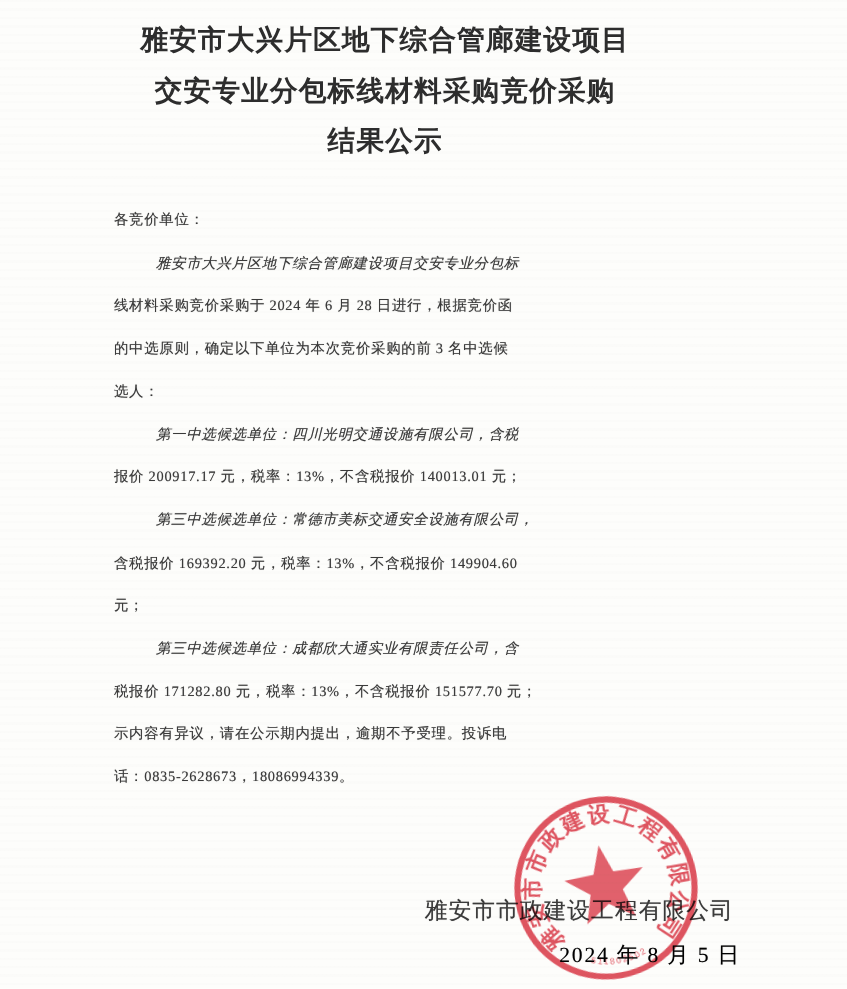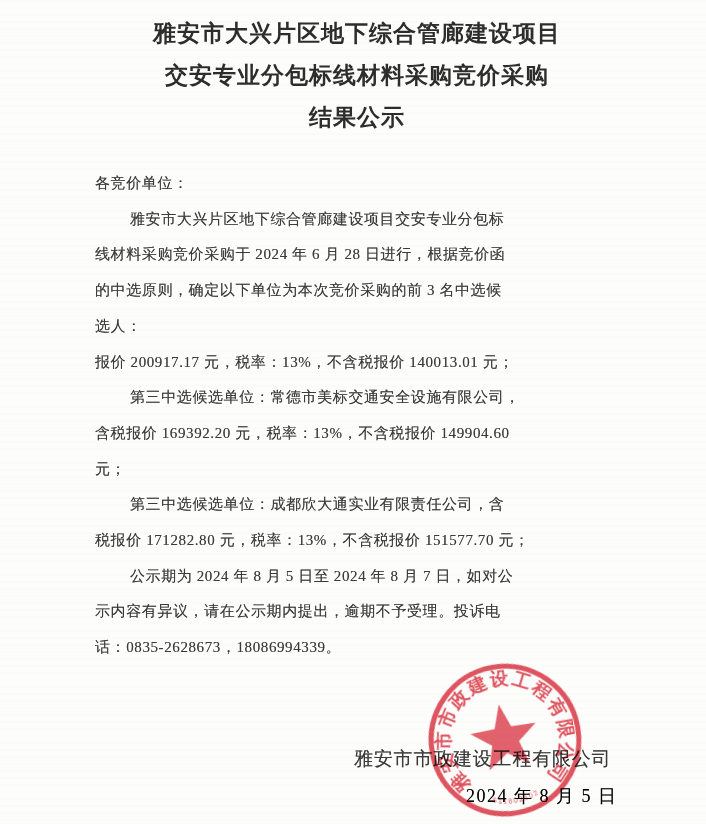--- a/index.html
+++ b/index.html
@@ -24,34 +24,33 @@
     position: absolute;
     top: 12px; left: 0;
     width: 642px;
     text-align: center;
     font-family: "Liberation Sans", "DejaVu Sans", sans-serif;
     font-weight: 700;
     font-size: 23px;
     line-height: 42px;
     letter-spacing: 1px;
     color: #2d2d2d;
-    margin-left: 36px;
   }
   .body-text {
     position: absolute;
     left: 95px; top: 166px;
     width: 456px;
-    font-size: 15px;
+    font-size: 12px;
     line-height: 35.7px;
     letter-spacing: 0.6px;
     color: #3a3a3a;
     text-shadow: 0 0 0.6px rgba(60,60,60,0.55);
   }
   .line { white-space: nowrap; }
-  .line.indent { text-indent: 35px; }
+  .line.indent { text-indent: 35px; font-style: italic; }
   .signature {
     position: absolute;
     left: 354px; top: 746px;
     font-size: 19px;
     letter-spacing: 0.8px;
     color: #3a3a3a;
     text-shadow: 0 0 0.6px rgba(60,60,60,0.55);
     white-space: nowrap;
   }
   .sign-date {
@@ -94,27 +93,27 @@
     <div>交安专业分包标线材料采购竞价采购</div>
     <div>结果公示</div>
   </div>
 
   <div class="body-text">
     <div class="line">各竞价单位：</div>
     <div class="line indent">雅安市大兴片区地下综合管廊建设项目交安专业分包标</div>
     <div class="line">线材料采购竞价采购于 2024 年 6 月 28 日进行，根据竞价函</div>
     <div class="line">的中选原则，确定以下单位为本次竞价采购的前 3 名中选候</div>
     <div class="line">选人：</div>
+    <div class="line indent">第一中选候选单位：四川光明交通设施有限公司，含税</div>
     <div class="line">报价 200917.17 元，税率：13%，不含税报价 140013.01 元；</div>
     <div class="line indent">第三中选候选单位：常德市美标交通安全设施有限公司，</div>
     <div class="line">含税报价 169392.20 元，税率：13%，不含税报价 149904.60</div>
     <div class="line">元；</div>
     <div class="line indent">第三中选候选单位：成都欣大通实业有限责任公司，含</div>
     <div class="line">税报价 171282.80 元，税率：13%，不含税报价 151577.70 元；</div>
-    <div class="line indent">公示期为 2024 年 8 月 5 日至 2024 年 8 月 7 日，如对公</div>
     <div class="line">示内容有异议，请在公示期内提出，逾期不予受理。投诉电</div>
     <div class="line">话：0835-2628673，18086994339。</div>
   </div>
 
   <div class="signature">雅安市市政建设工程有限公司</div>
   <div class="sign-date">2024 年 8 月 5 日</div>
 
   <svg class="stamp" viewBox="0 0 160 160" aria-hidden="true">
     <defs>
       <path id="seal-top-arc" d="M 41.8 118.2 A 54 54 0 1 1 118.2 118.2" fill="none"></path>

